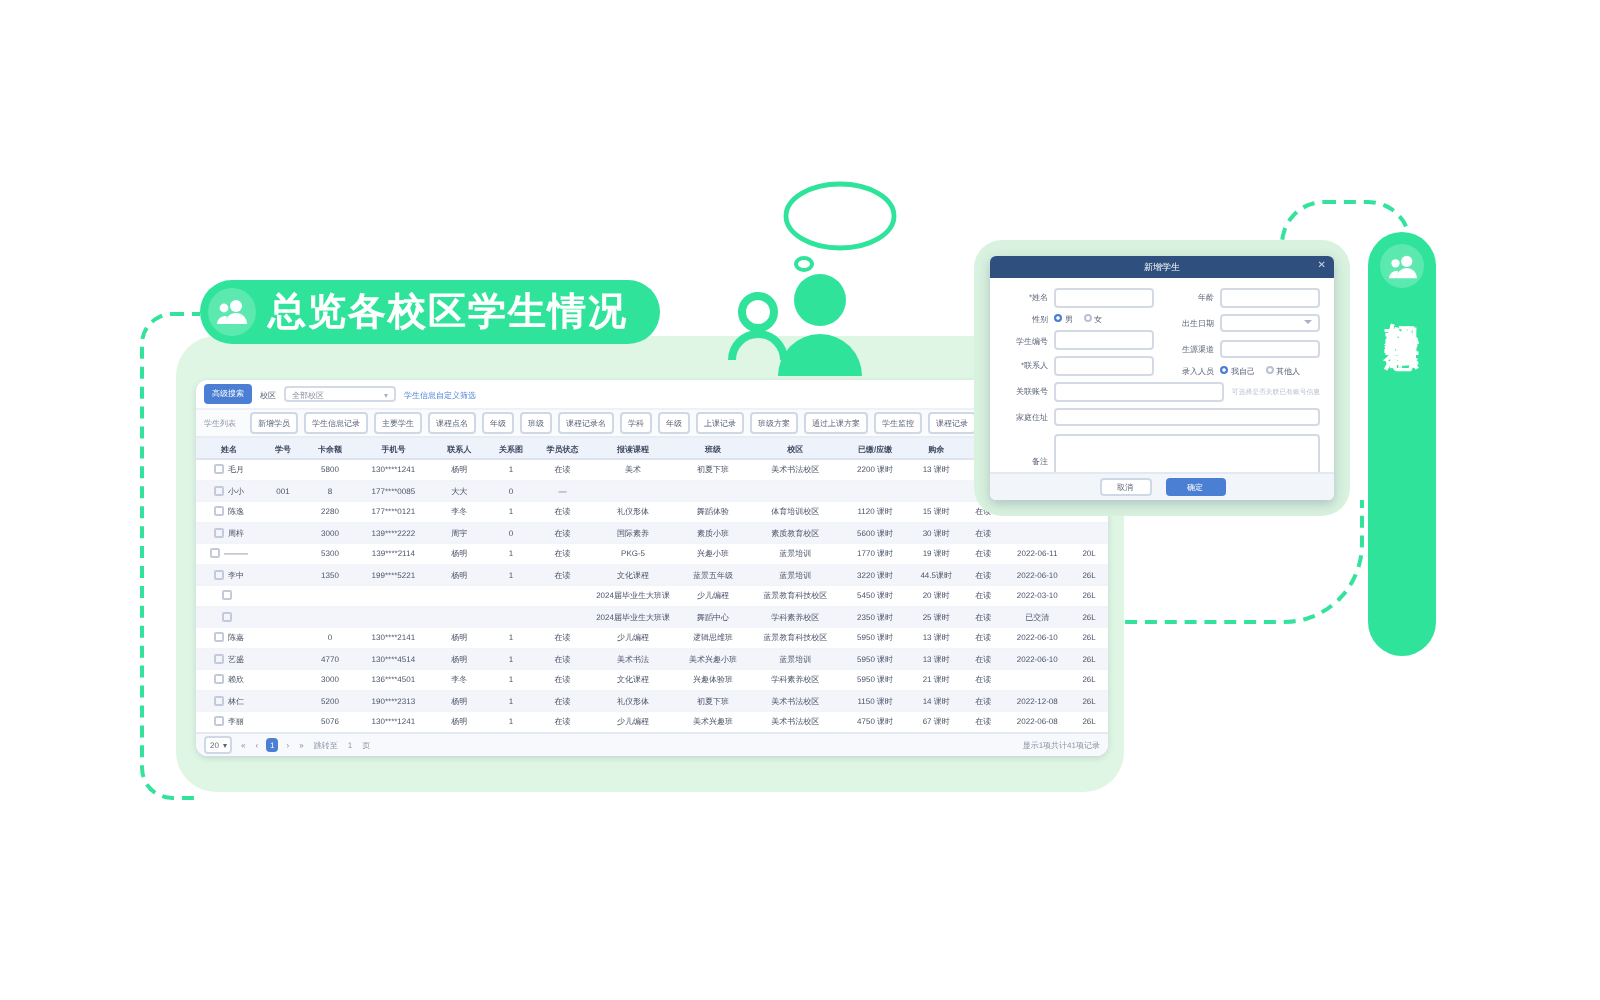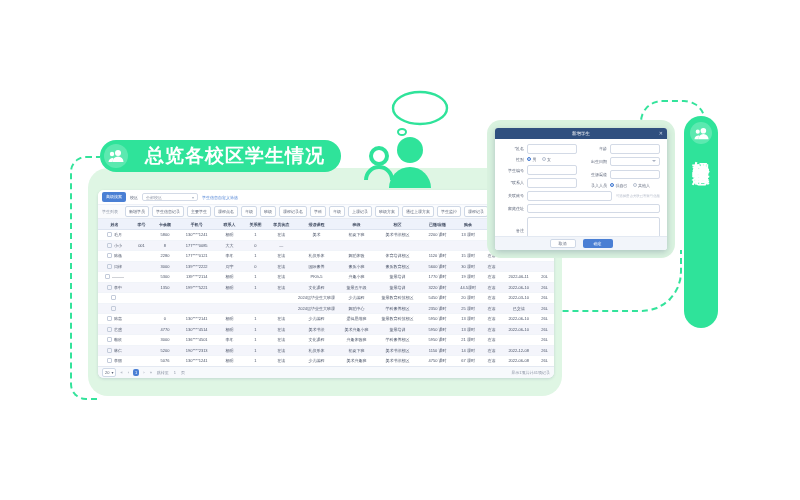--- a/index.html
+++ b/index.html
@@ -167,21 +167,21 @@
   .b-blue{
     background:#4a7fd4;color:#fff;border-radius:2px;
     font-size:4px;padding:1.8px 11px;
   }
 
   
   .pill{
     position:absolute;display:flex;align-items:center;
     background:#2fe39a;border-radius:999px;
   }
-  .pill-left{left:100px;top:140px;height:32px;padding:0 16px 0 4px;gap:17px;}
+  .pill-left{left:100px;top:140px;height:32px;padding:0 16px 0 4px;gap:6px;}
   .pill-left .ptext{
     color:#ffffff;font-size:19px;font-weight:bold;letter-spacing:1px;
     white-space:nowrap;
   }
   .pico{
     width:24px;height:24px;border-radius:50%;
     background:rgba(255,255,255,.22);
     display:flex;align-items:center;justify-content:center;flex:none;
   }
 

